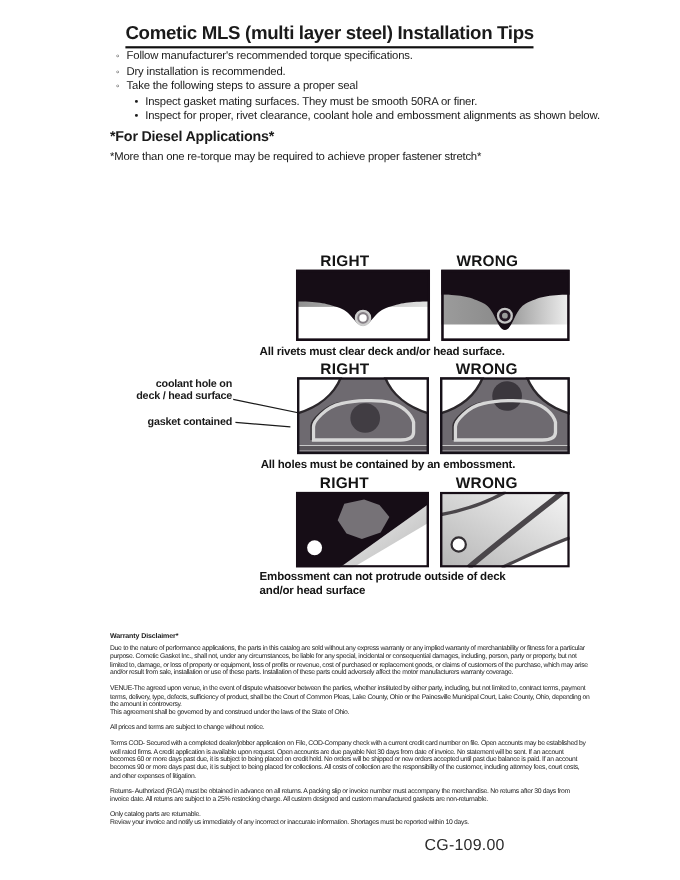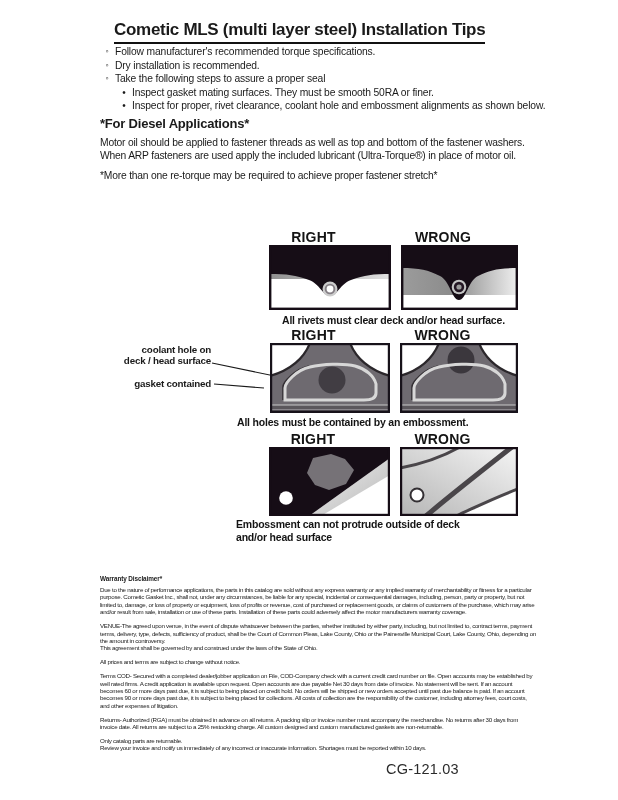--- a/index.html
+++ b/index.html
@@ -74,22 +74,20 @@
       </li>
 
       <li class="lvl2">
         <span class="marker">•</span>
         <span>Inspect for proper, rivet clearance, coolant hole and embossment alignments as shown below.</span>
       </li>
     </ul>
 
   <div class="abs diesel">
     <h2>*For Diesel Applications*</h2>
-    <p>Motor oil should be applied to fastener threads as well as top and bottom of the fastener washers.
-When ARP fasteners are used apply the included lubricant (Ultra-Torque®) in place of motor oil.</p>
     <p>*More than one re-torque may be required to achieve proper fastener stretch*</p>
   </div>
 
   <div class="panel-col" style="left:236px; top:229px; width:122px;">
     <div class="panel-label">RIGHT</div>
     <svg width="122" height="65" viewBox="0 0 122 65">
       <defs>
         <linearGradient id="g1r" x1="0" y1="0" x2="1" y2="0">
           <stop offset="0" stop-color="#8f8f8f"></stop>
             <stop offset="1" stop-color="#e3e3e3"></stop>
@@ -122,21 +120,21 @@
       <path d="M0,0 H117 V23 C97,23 89,25 77,31 C67,36 65,55 58,55 C51,55 49,36 39,31 C27,25 19,23 0,23 Z" fill="#160d16"></path>
       <g>
         <circle cx="58" cy="42" r="7.3" fill="#c4c4c4"></circle>
         <circle cx="58" cy="42" r="5.2" fill="#241724"></circle>
         <circle cx="58" cy="42" r="2.6" fill="#9b9b9b"></circle>
       </g>
       <rect x="1.2" y="1.2" width="114.6" height="62.6" fill="none" stroke="#160d16" stroke-width="2.4"></rect>
     </svg>
   </div>
 
-  <div class="caption" style="left:236px; top:314px;margin-left:46px;">All rivets must clear deck and/or head surface.</div>
+  <div class="caption" style="left:236px; top:314px;">All rivets must clear deck and/or head surface.</div>
 
   <div class="callout" style="left:105px; top:344px; width:106px;">
     <div>coolant hole on</div>
     <div>deck / head surface</div>
   </div>
   <div class="callout" style="left:105px; top:378px; width:106px;">gasket contained</div>
 
   <svg class="abs" style="left:210px; top:358px;" width="92" height="34" viewBox="0 0 92 34">
     <line x1="2" y1="5" x2="84" y2="22" stroke="#1a1a1a" stroke-width="1.1"></line>
     <line x1="4" y1="26" x2="54" y2="30" stroke="#1a1a1a" stroke-width="1.1"></line>
@@ -231,15 +229,15 @@
 
         <p>Terms COD- Secured with a completed dealer/jobber application on File, COD-Company check with a current credit card number on file.  Open accounts may be established by well rated firms.  A credit application is available upon request.  Open accounts are due payable Net 30 days from date of invoice.  No statement will be sent.  If an account becomes 60 or more days past due, it is subject to being placed on credit hold.  No orders will be shipped or new orders accepted until past due balance is paid.  If an account becomes 90 or more days past due, it is subject to being placed for collections.  All costs of collection are the responsibility of the customer, including attorney fees, court costs, and other expenses of litigation.</p>
 
         <p>Returns- Authorized (RGA) must be obtained in advance on all returns.  A packing slip or invoice number must accompany the merchandise.  No returns after 30 days from invoice date.  All returns are subject to a 25% restocking charge.  All custom designed and custom manufactured gaskets are non-returnable.</p>
 
         <p>Only catalog parts are returnable.
 Review your invoice and notify us immediately of any incorrect or inaccurate information.  Shortages must be reported within 10 days.</p>
       </div>
   </div>
 
-  <div class="abs page-number">CG-121.03</div>
+  <div class="abs page-number">CG-109.00</div>
 
 </div>
 
 </body></html>

